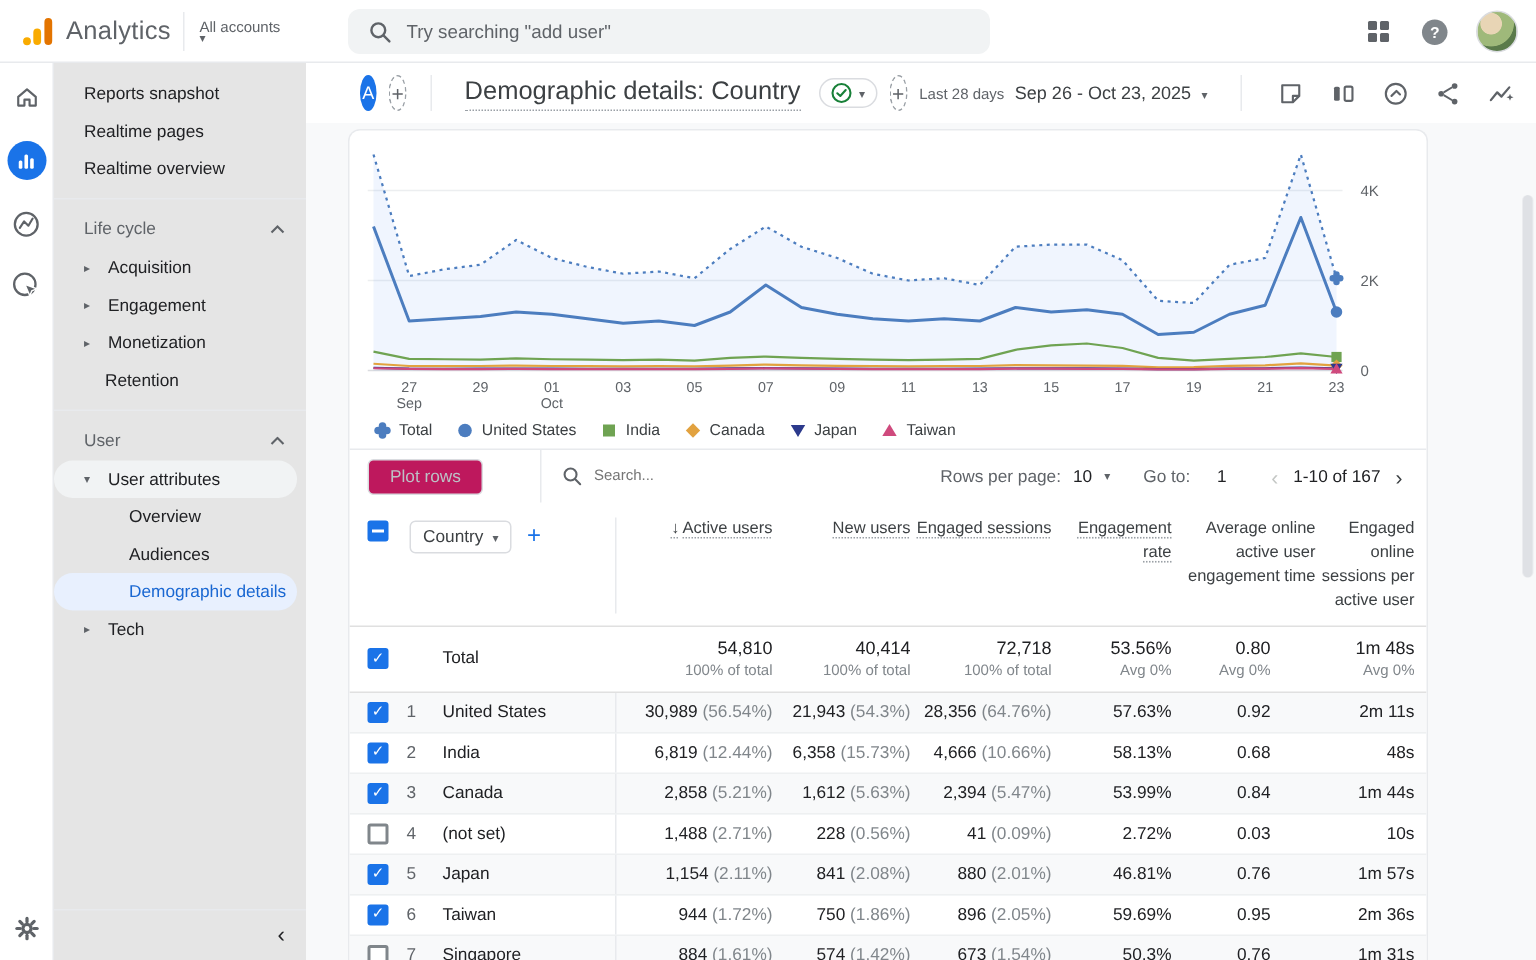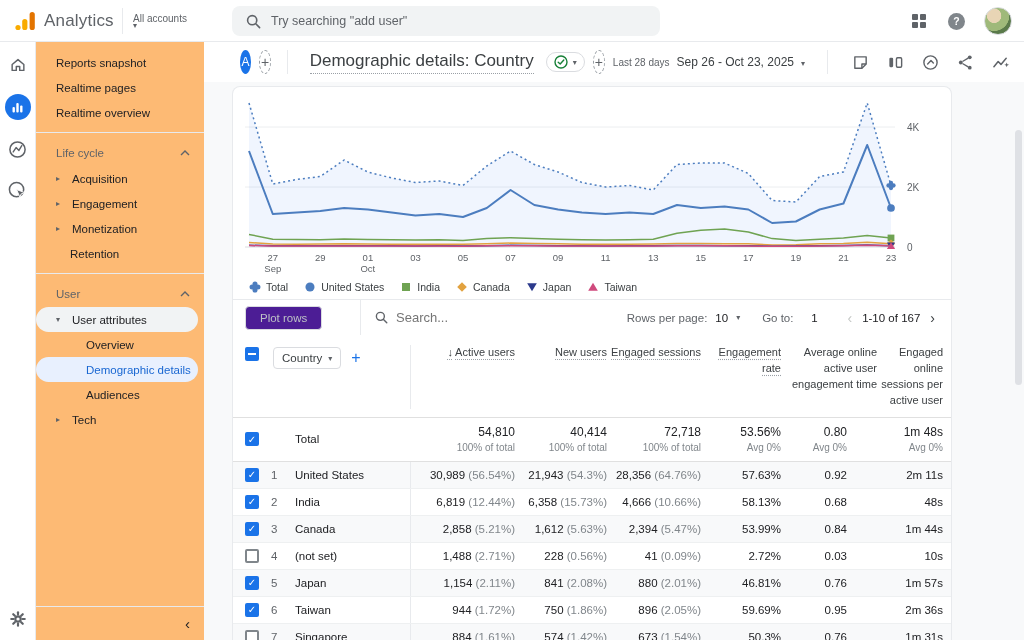--- a/index.html
+++ b/index.html
@@ -20,21 +20,21 @@
   .top-right { position:absolute; right:12px; top:0; height:42px; display:flex; align-items:center; gap:16px; }
   .icon-btn { background:none; border:none; cursor:pointer; display:flex; align-items:center; justify-content:center; padding:2px; }
   .avatar { width:28px; height:28px; border-radius:50%; background:radial-gradient(circle at 35% 30%, #e8d5b5 0 28%, #9fb97a 30% 60%, #5a7a4a 62% 100%); border:1px solid #dadce0; }
 
   
   .shell { display:flex; height:598px; }
   .rail { width:36px; border-right:1px solid #e8eaed; display:flex; flex-direction:column; align-items:center; padding-top:12px; gap:18px; position:relative; background:#fff; }
   .rail-bottom { position:absolute; bottom:10px; left:0; width:36px; display:flex; justify-content:center; }
   .rail-active { width:26px; height:26px; border-radius:50%; background:#1a73e8; display:flex; align-items:center; justify-content:center; }
 
-  .sidenav { width:168px; background:#fdba74; padding-top:8px; font-size:11.5px; position:relative; }
+  .sidenav { width:168px; background:#e5e5e5; padding-top:8px; font-size:11.5px; position:relative; }
   .nav-item { height:25px; display:flex; align-items:center; color:#202124; cursor:pointer; padding-left:20px; border-radius:0 16px 16px 0; position:relative; }
   .nav-item .caret { width:16px; margin-left:-14px; font-size:8px; color:#5f6368; display:inline-block; }
   .nav-sec { height:26px; display:flex; align-items:center; justify-content:space-between; color:#5f6368; padding:0 14px 0 20px; cursor:pointer; }
   .nav-divider { height:1px; background:#e8eaed; margin:7px 0 7px 0; }
   .nav-l2 { padding-left:34px; }
   .nav-l3 { padding-left:50px; }
   .nav-item.hl { background:#f1f3f4; border-radius:16px; margin-right:6px; }
   .nav-item.sel { background:#e8f0fe; color:#1967d2; border-radius:16px; margin-right:6px; }
   .nav-footer { position:absolute; bottom:0; left:0; width:168px; border-top:1px solid #e8eaed; height:34px; display:flex; align-items:center; justify-content:flex-end; padding-right:14px; }
   .collapse-btn { background:none; border:none; font-size:15px; color:#202124; cursor:pointer; }
@@ -57,23 +57,23 @@
   .card { background:#fff; border:1px solid #e8eaed; border-bottom:none; border-radius:8px 8px 0 0; height:554px; overflow:hidden; }
 
   
   .chart-block { padding:10px 12px 0 12px; }
   .legend { display:flex; align-items:center; gap:16px; padding:4px 2px 6px 4px; }
   .legend-item { display:flex; align-items:center; gap:5px; font-size:10.5px; color:#3c4043; cursor:pointer; }
 
   
   .controls { border-top:1px solid #e8eaed; height:36px; display:flex; align-items:center; font-size:11.5px; color:#5f6368; }
   .ctrl-left { width:128px; padding-left:12px; border-right:1px solid #e8eaed; height:100%; display:flex; align-items:center; }
-  .plot-rows { border:1px solid #dadce0; border-radius:4px; background:#4c1d95; color:#bdc1c6; font-size:11.5px; padding:5px 14px; }
+  .plot-rows { border:1px solid #dadce0; border-radius:4px; background:#be185d; color:#bdc1c6; font-size:11.5px; padding:5px 14px; }
   .ctrl-search { display:flex; align-items:center; gap:8px; padding-left:14px; flex:1; }
-  .ctrl-search input { border:none; outline:none; font-size:13px; color:#3c4043; width:130px; font-family:inherit; }
+  .ctrl-search input { border:none; outline:none; font-size:10px; color:#3c4043; width:130px; font-family:inherit; }
   .ctrl-right { display:flex; align-items:center; gap:8px; padding-right:14px; }
   .ctrl-right .val { color:#202124; }
   .goto-input { width:26px; border:none; outline:none; font-size:11.5px; color:#202124; text-align:center; font-family:inherit; }
   .pg-btn { background:none; border:none; font-size:14px; cursor:pointer; padding:0 2px; }
   .pg-prev { color:#c4c7c5; }
   .pg-next { color:#3c4043; }
 
   
   .trow { display:flex; align-items:center; }
   .col-check { width:38px; display:flex; justify-content:center; flex:none; }
@@ -218,22 +218,22 @@
         <div class="nav-item nav-l2"><span class="caret">▸</span>Monetization</div>
         <div class="nav-item nav-l2">Retention</div>
         <div class="nav-divider"></div>
         <div class="nav-sec">User<span>
             <svg width="10" height="6" viewBox="0 0 10 6">
               <path d="M1 5l4-4 4 4" fill="none" stroke="#5f6368" stroke-width="1.4"></path>
             </svg>
           </span></div>
         <div class="nav-item nav-l2 hl"><span class="caret">▾</span>User attributes</div>
         <div class="nav-item nav-l3">Overview</div>
+        <div class="nav-item nav-l3">Audiences</div>
         <div class="nav-item nav-l3 sel">Demographic details</div>
-        <div class="nav-item nav-l3">Audiences</div>
         <div class="nav-item nav-l2"><span class="caret">▸</span>Tech</div>
       </div>
     <div class="nav-footer">
       <button class="collapse-btn">‹</button>
     </div>
   </nav>
 
   <div class="main">
     <div class="report-header">
       <span class="rh-avatar">A</span>

